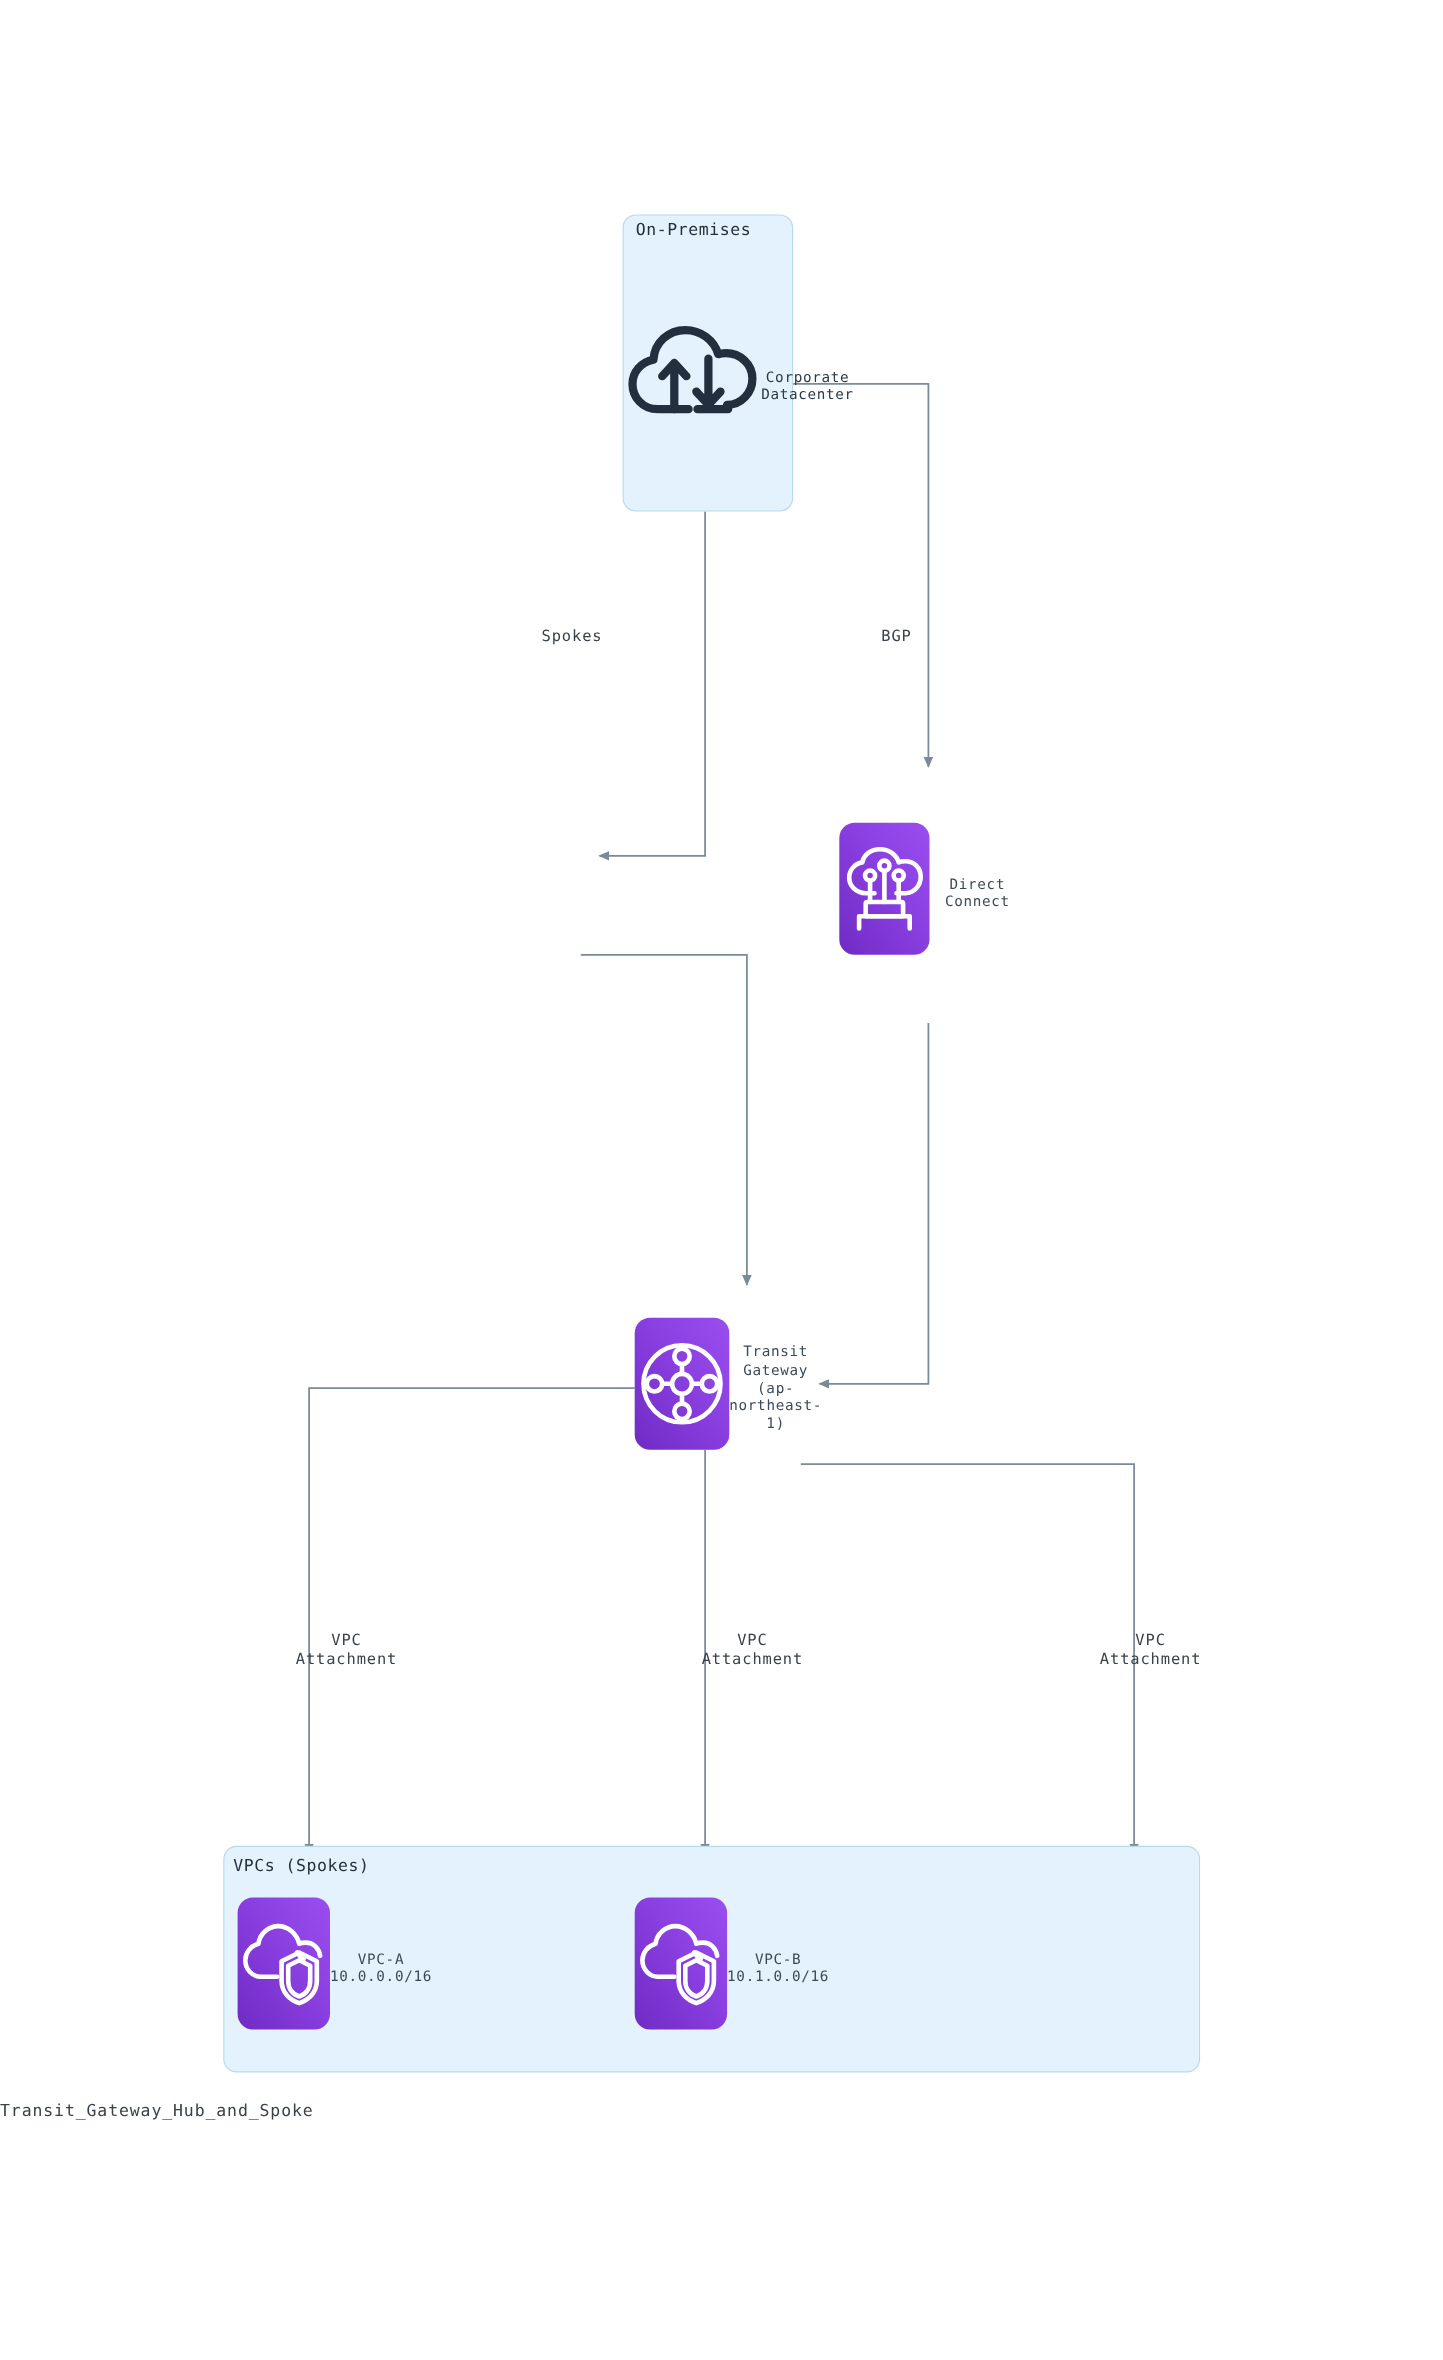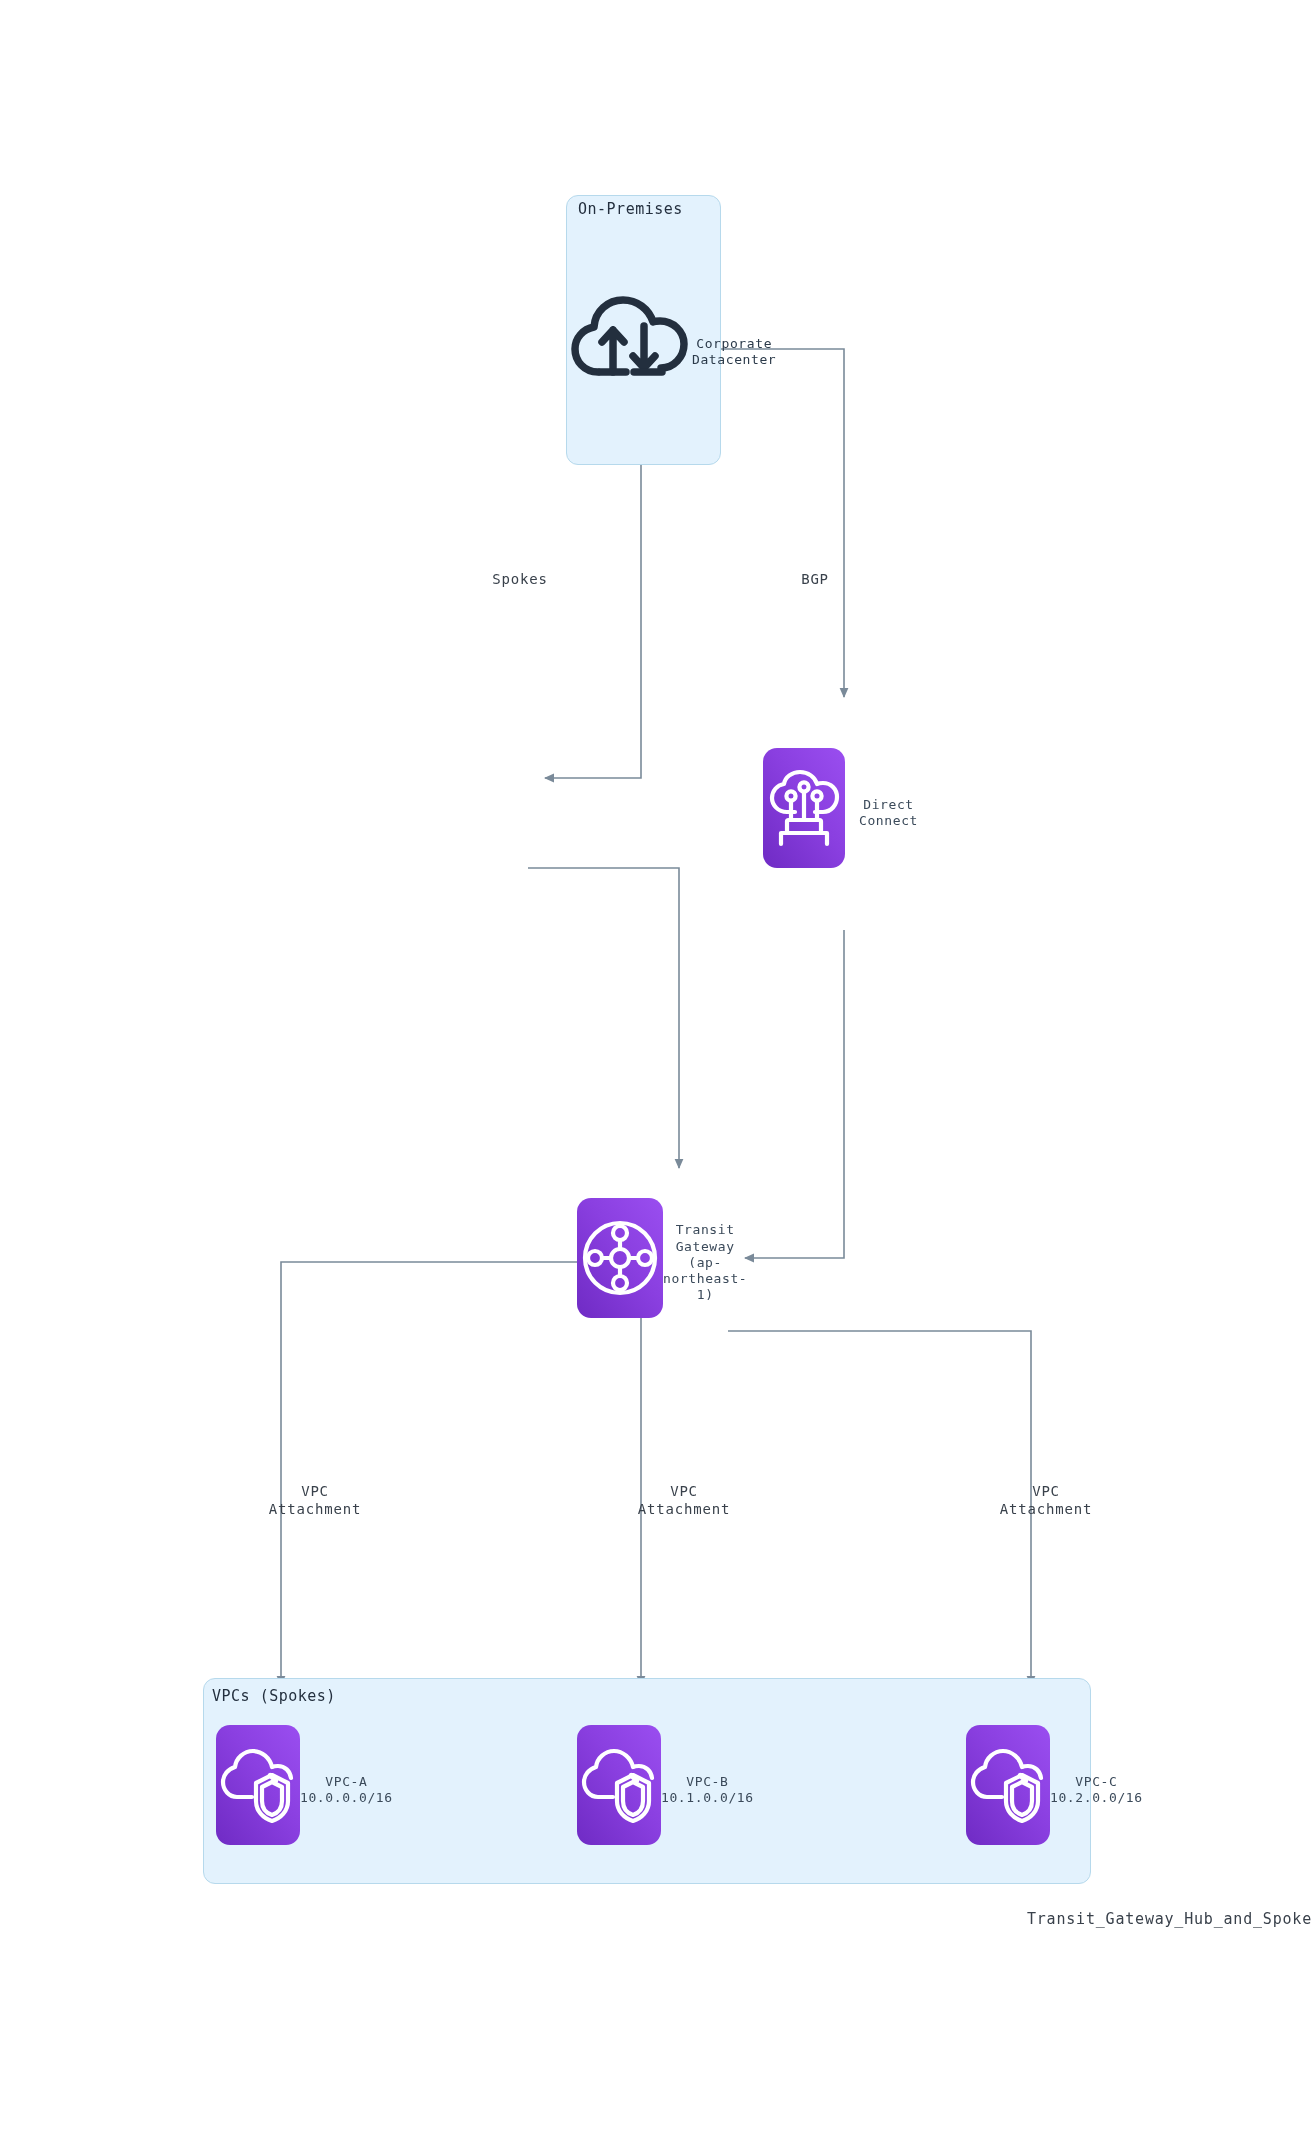--- a/index.html
+++ b/index.html
@@ -72,21 +72,21 @@
     color: #39414b;
     letter-spacing: 0.8px;
     line-height: 1.3;
     text-align: center;
     white-space: pre-line;
   }
   
   .caption {
     position: absolute;
     width: 100%;
-    text-align: right;
+    text-align: left;
     font-size: 15px;
     color: #39414b;
     letter-spacing: 0.8px;
   }
 </style>
 </head>
 <body>
 
 <div id="canvas">
 
@@ -218,34 +218,16 @@
                    C47,73 40,66 40,56 L40,38 z"></path>
           <path d="M56,37 L66,42 L66,56 C66,63 62,68 56,70
                    C50,68 46,63 46,56 L46,42 z"></path>
         </g>
       </svg>
     </div>
     <div class="node-label">VPC-B
 10.1.0.0/16</div>
   </div>
 
-  <div class="node" style="left:966px; top:1725px; width:130px;">
-    <div class="node-box" style="width:130px; height:120px;">
-      <svg width="84" height="80" viewBox="0 0 84 80">
-        <g fill="none" stroke="#ffffff" stroke-width="4.2" stroke-linecap="round" stroke-linejoin="round">
-          <path d="M36,52 L21,52 C13,52 7,45 7,37 C7,30 12,24 19,22
-                   C20,13 28,6 37,6 C46,6 54,13 56,22
-                   C58,21 60,21 62,21 C69,21 74,26 75,33"></path>
-          <path d="M54,30 C56,33 58,35 60,36"></path>
-          <path d="M56,30 L72,38 L72,56 C72,66 65,73 56,76
-                   C47,73 40,66 40,56 L40,38 z"></path>
-          <path d="M56,37 L66,42 L66,56 C66,63 62,68 56,70
-                   C50,68 46,63 46,56 L46,42 z"></path>
-        </g>
-      </svg>
-    </div>
-    <div class="node-label">VPC-C
-10.2.0.0/16</div>
-  </div>
 
   <div class="caption" style="left:0; top:1910px;">Transit_Gateway_Hub_and_Spoke</div>
 
 </div>
 
 </body></html>

